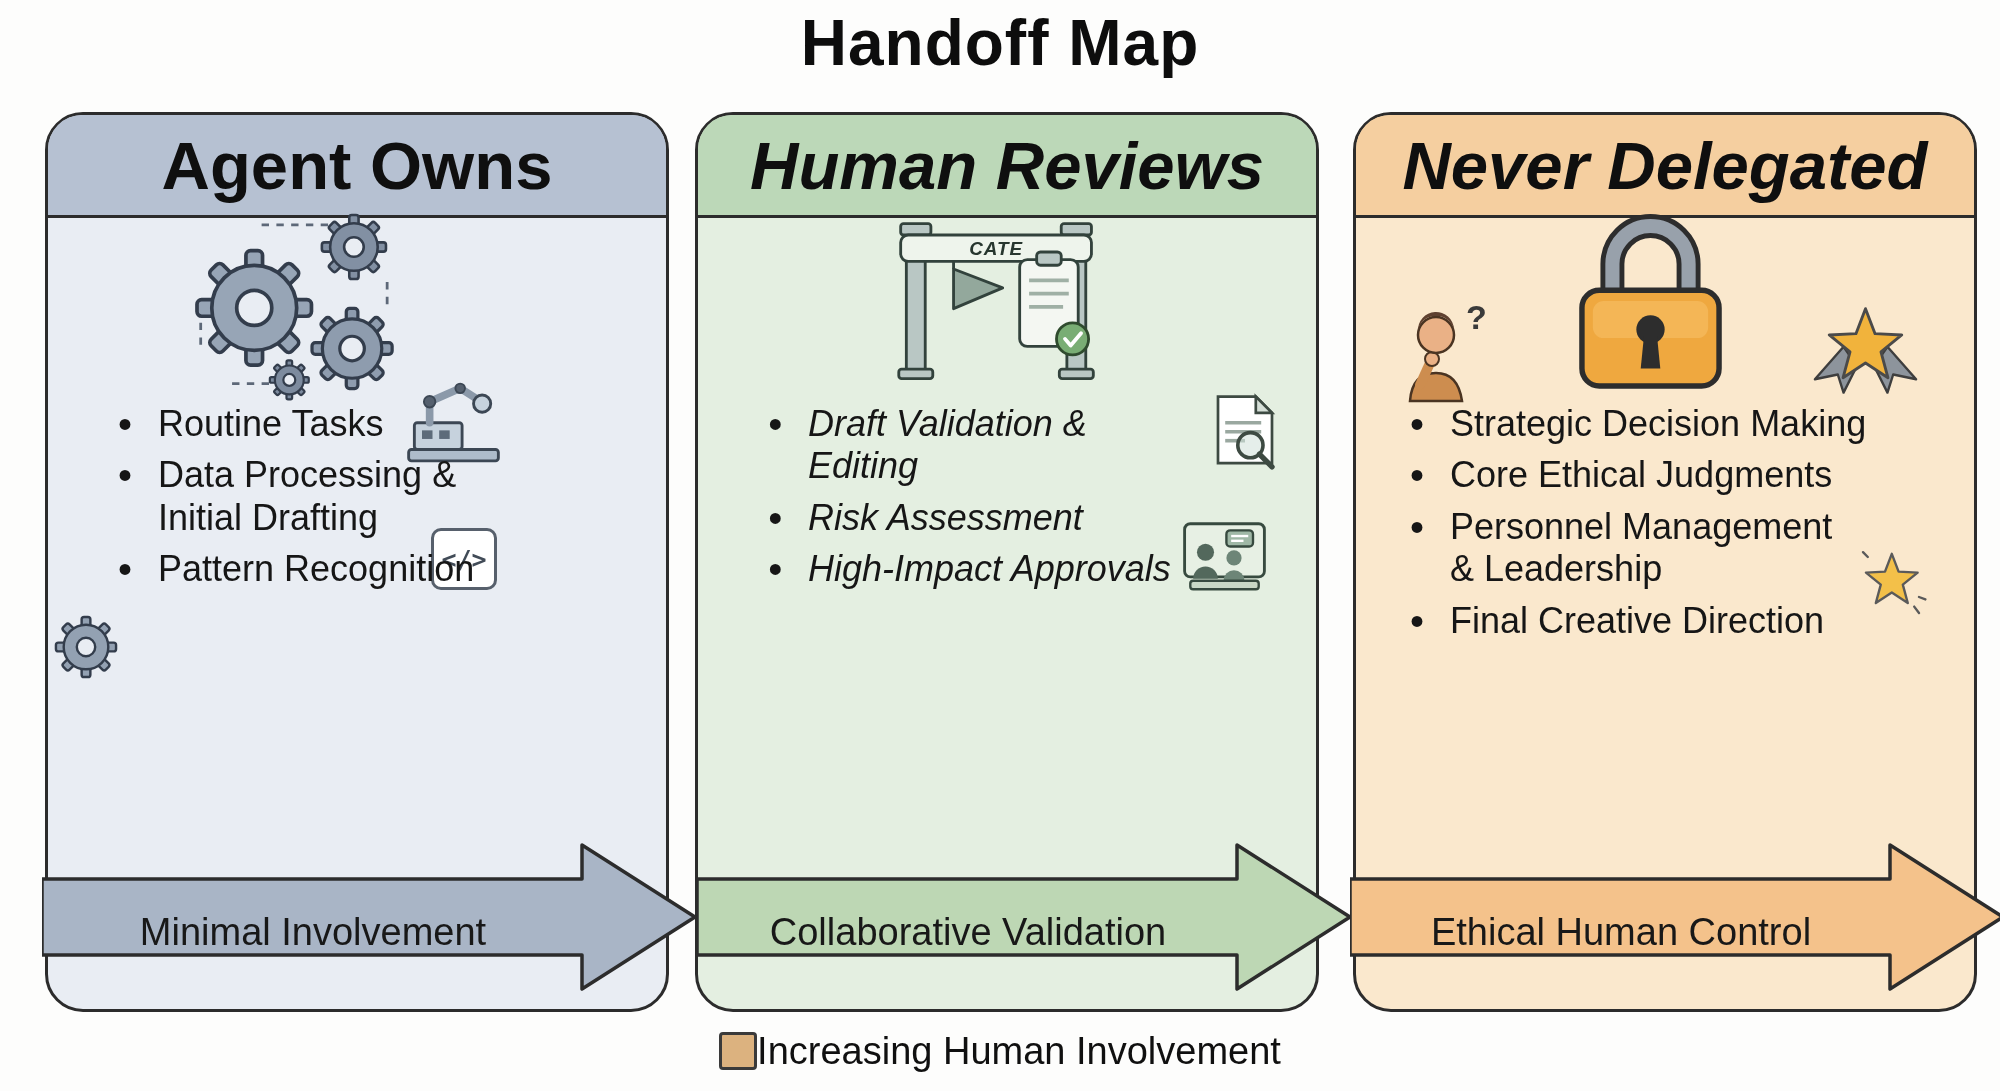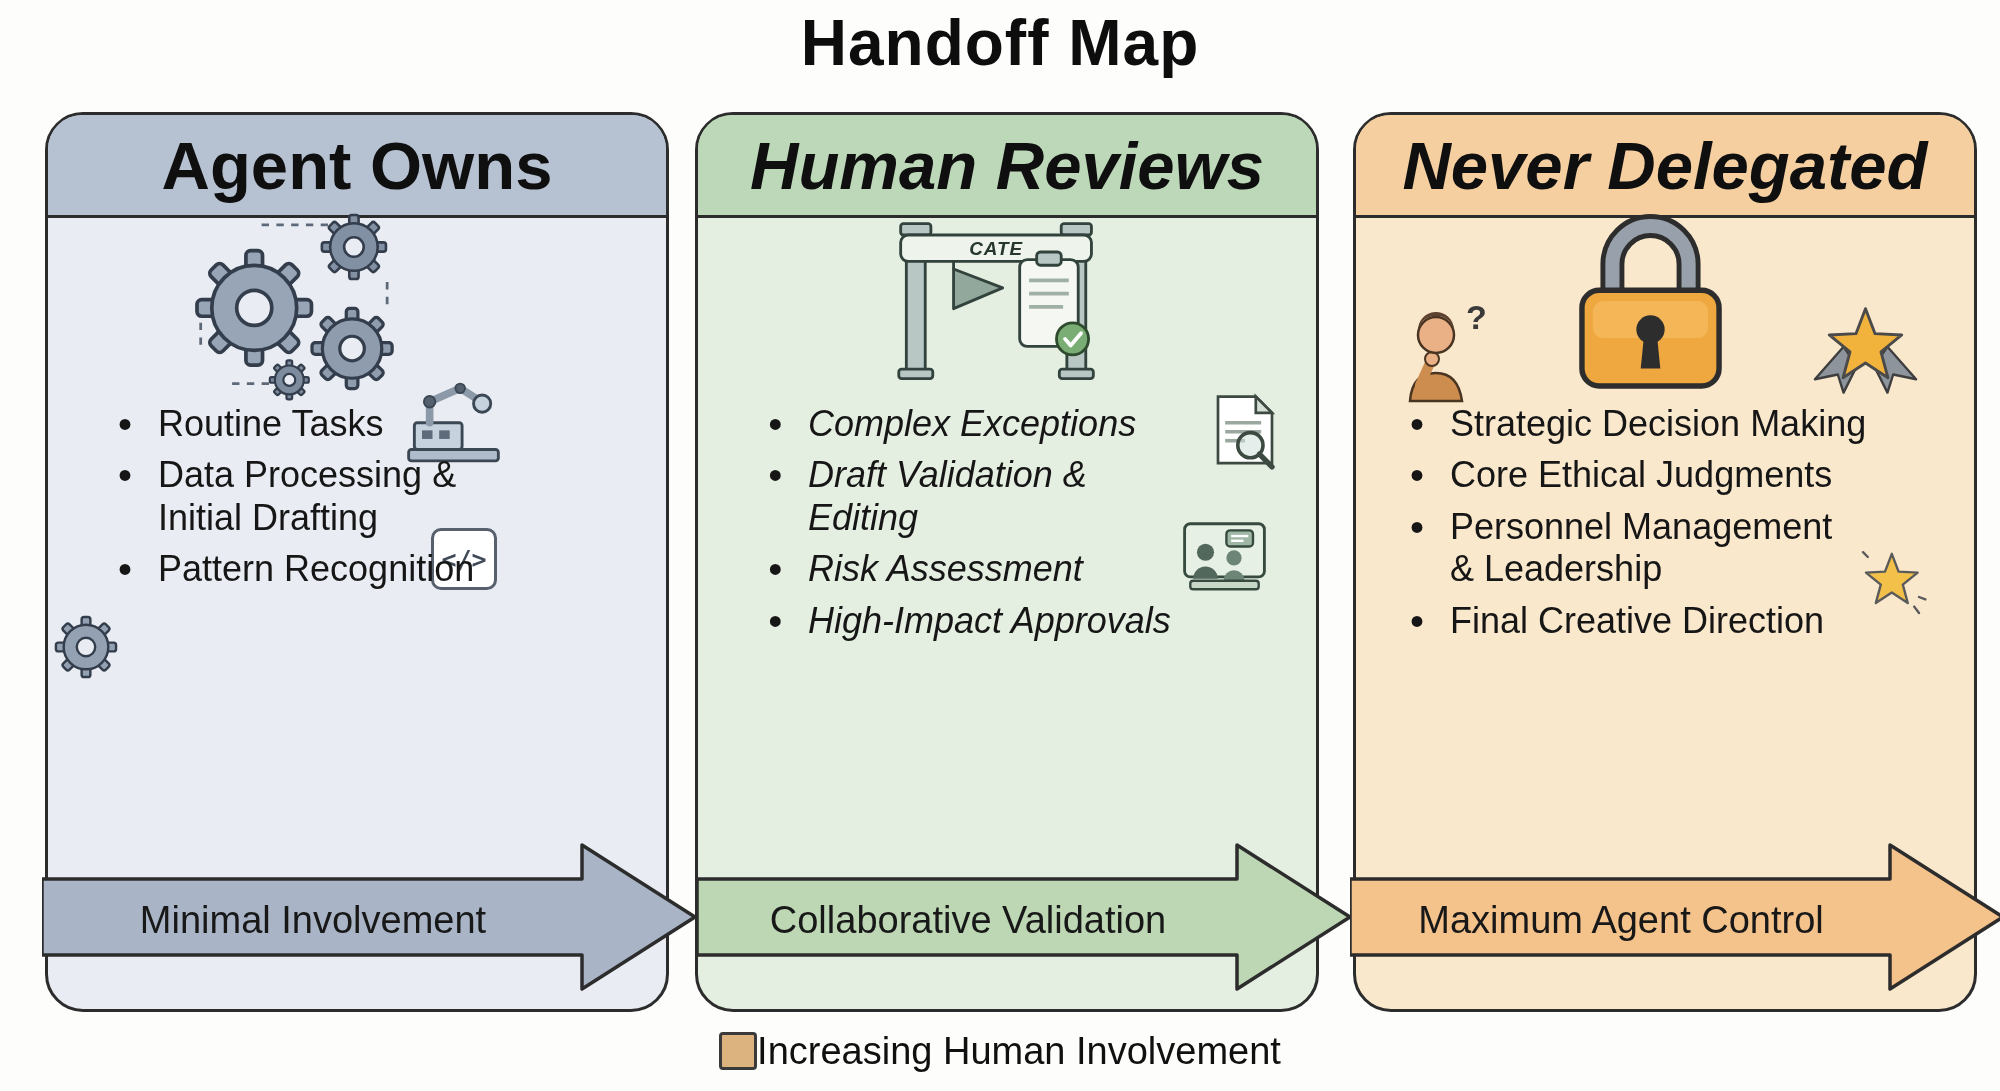--- a/index.html
+++ b/index.html
@@ -53,21 +53,21 @@
   .arrow { position:absolute; top:843px; width:655px; height:148px; }
   .arrow svg { position:absolute; left:0; top:0; width:100%; height:100%; }
   .arrow1 { left:42px; }
   .arrow2 { left:697px; }
   .arrow3 { left:1350px; }
   .arrow-shape { stroke:#2c2c2c; stroke-width:3.5; stroke-linejoin:round; }
   .arrow1 .arrow-shape { fill:#a9b5c6; }
   .arrow2 .arrow-shape { fill:#bdd7b4; }
   .arrow3 .arrow-shape { fill:#f4c28b; }
   .arrow-label {
-    position:absolute; left:28px; top:56px; width:486px; text-align:center;
+    position:absolute; left:28px; top:68px; width:486px; text-align:center;
     font-size:38px; color:#181818;
   }
   
   .legend {
     position:absolute; top:1028px; left:0; width:100%; height:46px;
     display:flex; align-items:center; justify-content:center; 
   }
   .legend .swatch {
     width:38px; height:38px; background:#dcb27f; border:3px solid #3a3a3a;
     border-radius:4px; box-sizing:border-box;
@@ -191,21 +191,20 @@
       <line x1="57" y1="24" x2="70" y2="24" stroke="#ffffff" stroke-width="2.5"></line>
       <circle cx="30" cy="36" r="9" fill="#53685c"></circle>
       <path d="M17 64 a13 13 0 0 1 26 0 z" fill="#53685c"></path>
       <circle cx="60" cy="42" r="8" fill="#6d8577"></circle>
       <path d="M49 66 a11 11 0 0 1 22 0 z" fill="#6d8577"></path>
       <rect x="14" y="66" width="72" height="9" rx="3" fill="#c9d8c6" stroke="#374a3f" stroke-width="2.5"></rect>
     </svg>
   </div>
 
   <ul class="bullets">
-    <li><span class="li-text">Complex Exceptions</span></li>
     <li><span class="li-text">Draft Validation &amp;
 Editing</span></li>
     <li><span class="li-text">Risk Assessment</span></li>
     <li><span class="li-text">High-Impact Approvals</span></li>
   </ul>
 </section>
 
 <section class="card card3">
   <header class="card-header">
     <span>Never Delegated</span>
@@ -270,19 +269,19 @@
   <svg viewBox="0 0 655 148" preserveAspectRatio="none">
     <polygon class="arrow-shape" points="0,36 540,36 540,2 653,74 540,146 540,112 0,112"></polygon>
   </svg>
   <span class="arrow-label">Collaborative Validation</span>
 </div>
 
 <div class="arrow arrow3">
   <svg viewBox="0 0 655 148" preserveAspectRatio="none">
     <polygon class="arrow-shape" points="0,36 540,36 540,2 653,74 540,146 540,112 0,112"></polygon>
   </svg>
-  <span class="arrow-label">Maximum Agent Control</span>
+  <span class="arrow-label">Ethical Human Control</span>
 </div>
 
 <div class="legend">
   <span class="swatch"></span>
   <span class="legend-label">Increasing Human Involvement</span>
 </div>
 
 </body></html>

